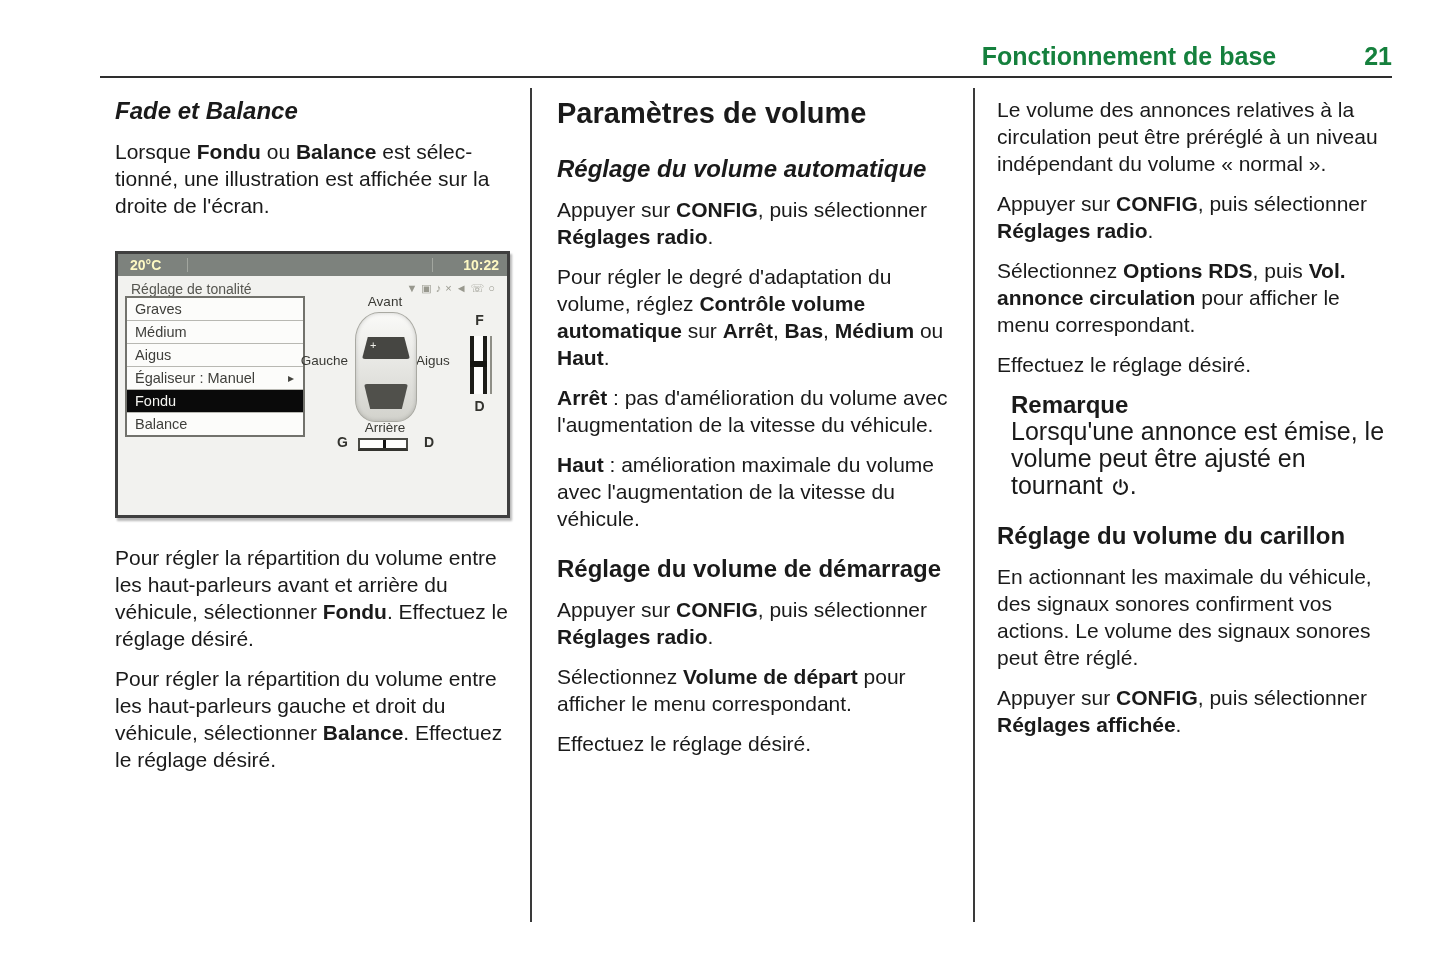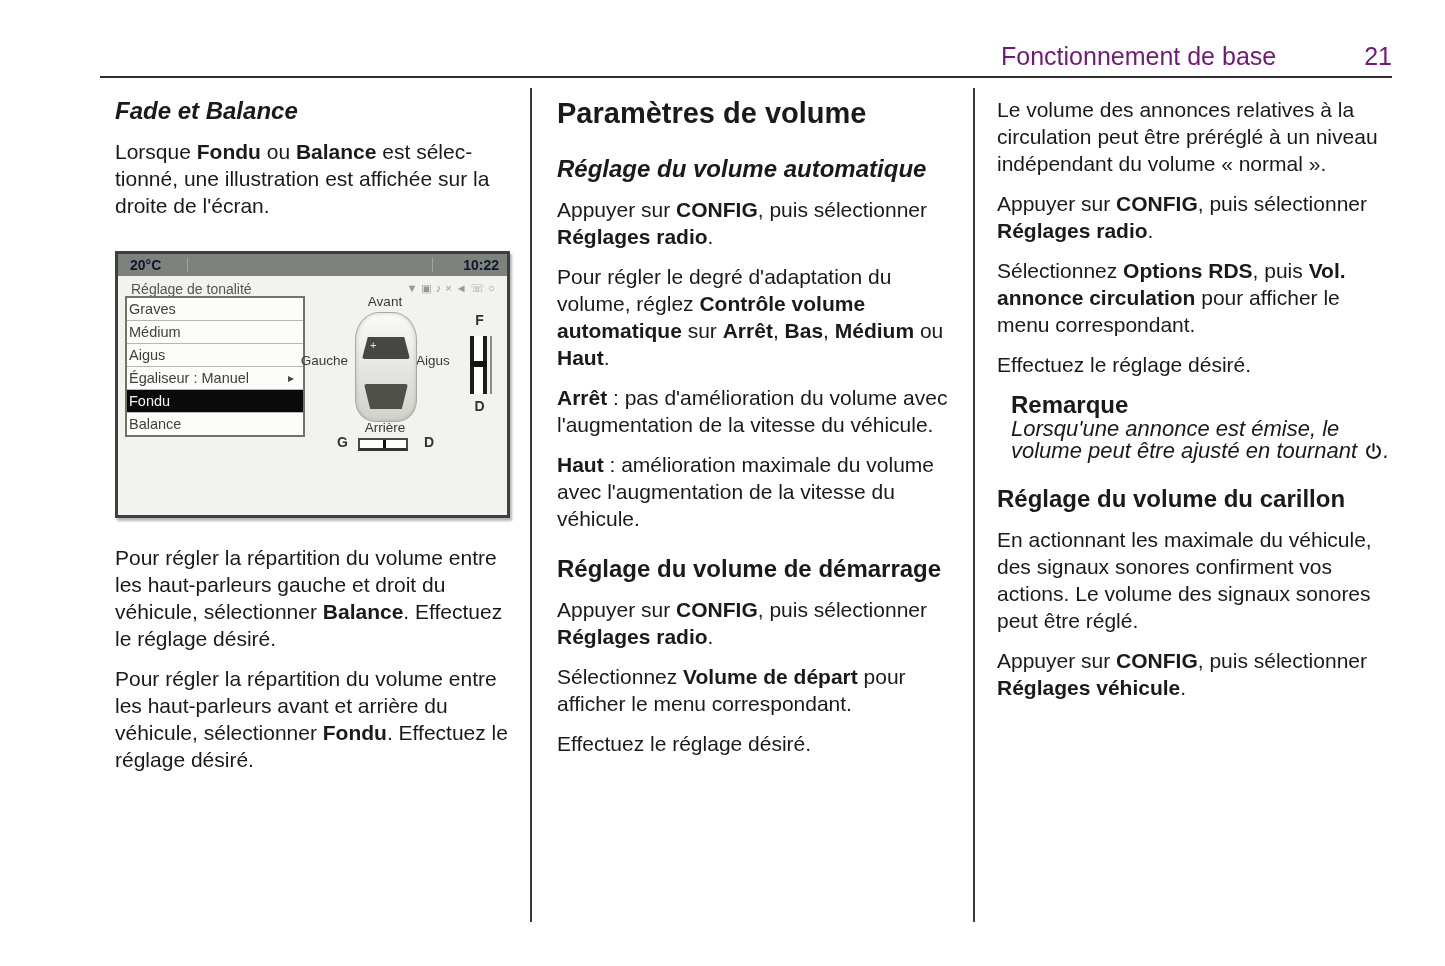--- a/index.html
+++ b/index.html
@@ -4,68 +4,68 @@
 <style>
   html,body { margin:0; padding:0; }
   body {
     width:1445px; height:966px; position:relative; background:#ffffff;
     font-family:"Liberation Sans", sans-serif; color:#1a1a1a; overflow:hidden;
   }
   
   .header-line {
     position:absolute; top:42px; left:100px; width:1292px;
     display:flex; justify-content:flex-end; align-items:baseline;
-    font-weight:normal; font-size:25px; color:#701a75;
+    font-weight:bold; font-size:25px; color:#15803d;
   }
   .page-number { margin-left:88px; }
   .header-rule { position:absolute; top:76px; left:100px; width:1292px; height:2px; background:#2e2e2e; }
   
   .col-sep { position:absolute; top:88px; height:834px; width:2px; background:#3a3a3a; }
   .sep1 { left:530px; } .sep2 { left:973px; }
   .column { position:absolute; top:96px; }
   .col1 { left:115px; width:397px; }
   .col2 { left:557px; width:398px; }
   .col3 { left:997px; width:395px; }
   h1 { font-size:29px; line-height:34px; margin:0 0 24px; font-weight:bold; }
   h2 { font-size:24px; line-height:29px; margin:22px 0 13px; font-weight:bold; }
   .column h1 + h2, .column h2:first-child { margin-top:0;font-style:italic; }
   p  { font-size:21px; line-height:27px; margin:0 0 13px; }
   b  { font-weight:bold; }
   .note { margin:8px 0 12px 14px; }
   .note-heading { font-weight:bold; font-size:24px; line-height:27px; }
-  .note-text { font-size:22px; line-height:22px;font-style:italic; }
+  .note-text { font-size:25px; line-height:27px; }
   .power-svg { vertical-align:-3px; margin-left:1px; }
   
   .display-panel {
     position:relative; width:389px; height:261px; background:#f2f2ef;
     border:3px solid #3f3f3f; box-shadow:2px 3px 2px rgba(0,0,0,0.28);
     margin:32px 0 26px; font-family:"Liberation Sans", sans-serif;
   }
   .status-bar {
     position:absolute; left:0; top:0; width:100%; height:22px;
-    background:#7d827d; color:#0f172a; font-size:14px; font-weight:bold;
+    background:#7d827d; color:#fef9c3; font-size:14px; font-weight:bold;
     display:flex; align-items:center; box-sizing:border-box; padding:0 8px 0 12px;
   }
   .status-bar .spacer { flex:1; }
   .sb-divider { width:1px; height:14px; background:#a2a69f; }
   .sb-div1 { position:absolute; left:69px; top:4px; }
   .sb-div2 { position:absolute; left:314px; top:4px; }
   .screen-title {
     position:absolute; left:13px; top:27px; font-size:14px; color:#55554f;
   }
   .status-icons {
     position:absolute; right:8px; top:28px; font-size:11px; color:#98988e;
     letter-spacing:4px; white-space:nowrap;
   }
   .menu-box {
     position:absolute; left:7px; top:42px; width:176px;
     border:2px solid #72726c; background:#fcfcfa;
   }
   .menu-row {
-    height:22px; line-height:22px; padding-left:2px; font-size:14.5px;
+    height:22px; line-height:22px; padding-left:8px; font-size:14.5px;
     color:#3f3f3b; border-top:1px solid #b8b8b2; position:relative;
   }
   .menu-row:first-child { border-top:none; }
   .menu-row.selected { background:#0a0a0a; color:#f4f4f0; }
   .submenu-arrow { position:absolute; right:9px; top:0; font-size:12px; color:#44443f; }
   .car-label { position:absolute; font-size:13.5px; color:#3a3a35; }
   .lbl-front { left:237px; top:40px; width:60px; text-align:center; }
   .lbl-rear  { left:232px; top:166px; width:70px; text-align:center; }
   .lbl-left  { left:160px; top:99px; width:70px; text-align:right; }
   .lbl-right { left:298px; top:99px; }
@@ -167,22 +167,22 @@
       <div class="fader-sideline"></div>
       <div class="fader-label lbl-d-vert">D</div>
 
       <div class="balance-label lbl-g">G</div>
       <div class="balance-track">
         <div class="balance-tick"></div>
       </div>
       <div class="balance-label lbl-d-horiz">D</div>
     </div>
 
+    <p><span>Pour régler la répartition du volume entre les haut-parleurs avant et ar­rière du véhicule, sélectionner </span><b>Fondu</b><span>. Effectuez le réglage désiré.</span></p>
     <p><span>Pour régler la répartition du volume entre les haut-parleurs gauche et droit du véhicule, sélectionner </span><b>Balance</b><span>. Effectuez le réglage désiré.</span></p>
-    <p><span>Pour régler la répartition du volume entre les haut-parleurs avant et ar­rière du véhicule, sélectionner </span><b>Fondu</b><span>. Effectuez le réglage désiré.</span></p>
   </div>
 
   <div class="column col2">
     <h1>Paramètres de volume</h1>
     <h2>Réglage du volume automatique</h2>
     <p><span>Appuyer sur </span><b>CONFIG</b><span>, puis sélection­ner </span><b>Réglages radio</b><span>.</span></p>
     <p><span>Pour régler le degré d'adaptation du volume, réglez </span><b>Contrôle volume automatique</b><span> sur </span><b>Arrêt</b><span>, </span><b>Bas</b><span>, </span><b>Médium</b><span> ou </span><b>Haut</b><span>.</span></p>
     <p><b>Arrêt</b><span> : pas d'amélioration du volume avec l'augmentation de la vitesse du véhicule.</span></p>
     <p><b>Haut</b><span> : amélioration maximale du vo­lume avec l'augmentation de la vi­tesse du véhicule.</span></p>
     <h2>Réglage du volume de démarrage</h2>
@@ -198,16 +198,16 @@
     <p><span>Effectuez le réglage désiré.</span></p>
     <div class="note">
       <div class="note-heading">Remarque</div>
       <div class="note-text"><span><span>Lorsqu'une annonce est émise, le volume peut être ajusté en tournant </span></span><svg class="power-svg" width="19" height="19" viewBox="0 0 24 24" fill="none" stroke="#1a1a1a" stroke-width="2.6" stroke-linecap="round">
             <path d="M12 2.5 V11"></path>
             <path d="M7.2 5.4 a8.2 8.2 0 1 0 9.6 0"></path>
           </svg><span>.</span></div>
     </div>
     <h2>Réglage du volume du carillon</h2>
     <p><span>En actionnant les maximale du véhicule, des signaux sonores confir­ment vos actions. Le volume des si­gnaux sonores peut être réglé.</span></p>
-    <p><span>Appuyer sur </span><b>CONFIG</b><span>, puis sélection­ner </span><b>Réglages véhicule</b><span>.</span></p>
+    <p><span>Appuyer sur </span><b>CONFIG</b><span>, puis sélection­ner </span><b>Réglages affichée</b><span>.</span></p>
   </div>
 
 </div>
 
 </body></html>

